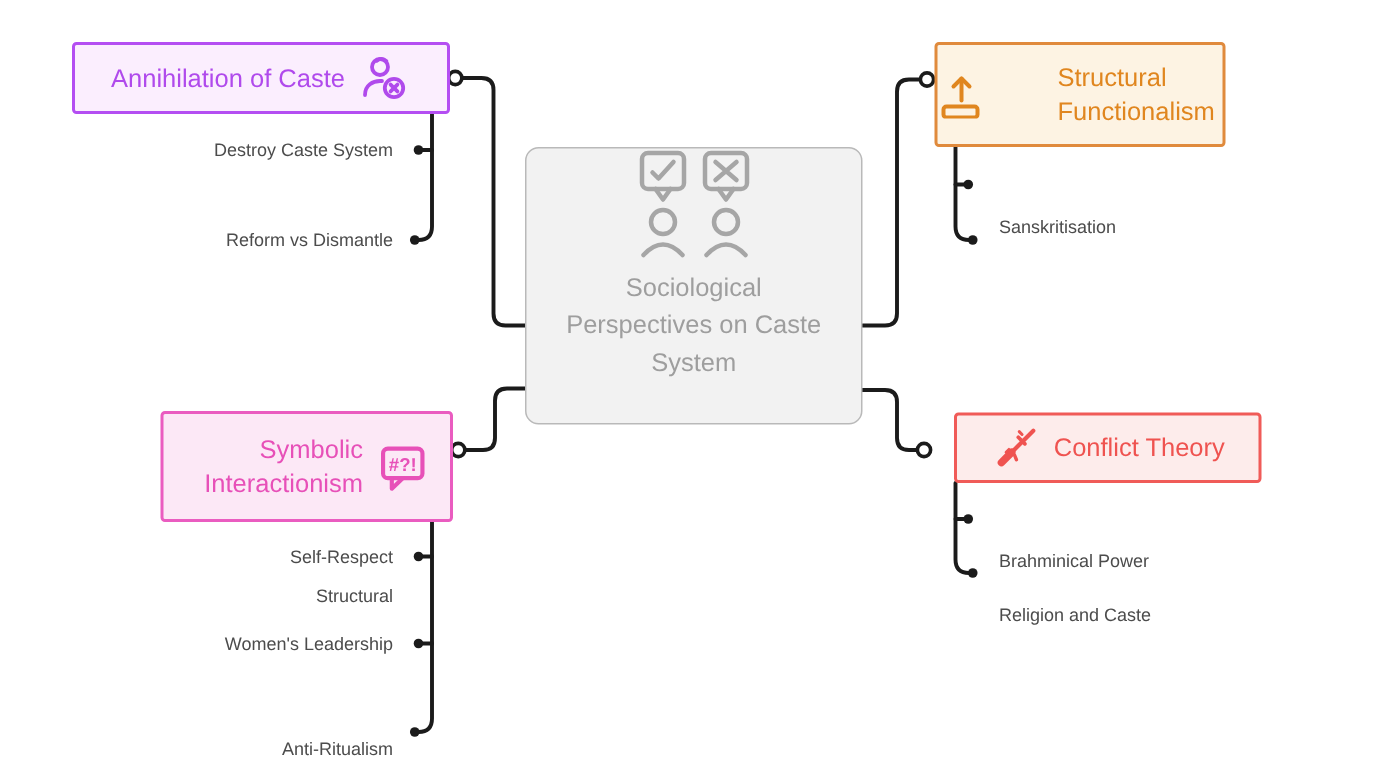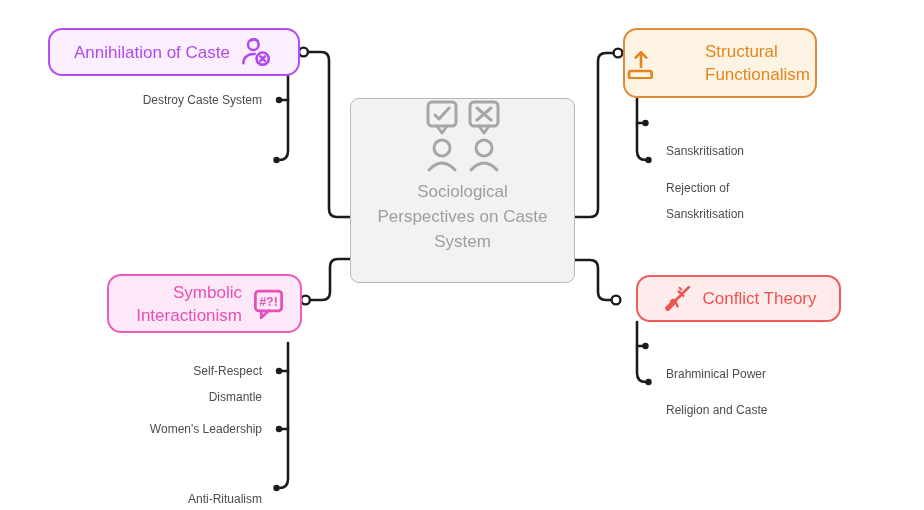--- a/index.html
+++ b/index.html
@@ -6,28 +6,28 @@
   .canvas{
     position:relative;width:924px;height:510px;background:#ffffff;overflow:hidden;
     font-family:"Liberation Sans",sans-serif;
   }
   svg.wires{position:absolute;left:0;top:0;pointer-events:none;}
   .wire{fill:none;stroke:#1b1b1b;stroke-width:2.6;stroke-linecap:round;}
   .term-open{fill:#ffffff;stroke:#1b1b1b;stroke-width:2.4;}
   .term-dot{fill:#1b1b1b;stroke:none;}
 
   .node{
-    position:absolute;box-sizing:border-box;border-radius:14px;border:2px solid;
+    position:absolute;box-sizing:border-box;border-radius:3px;border:2px solid;
     display:flex;align-items:center;justify-content:center;gap:8px;
     font-size:17px;font-weight:400;cursor:default;
   }
   .node .lbl{line-height:23px;}
   .purple{left:48px;top:28px;width:252px;height:48px;border-color:#b44ef2;background:#fbeefe;color:#b04aec;}
   .orange{left:623px;top:28px;width:194px;height:70px;border-color:#e08a3c;background:#fdf3e3;color:#e0861f;}
-  .pink{left:107px;top:274px;width:195px;height:59px;border-color:#ea5cc0;background:#fce8f6;color:#e750b8;}
+  .pink{left:107px;top:274px;width:195px;height:74px;border-color:#ea5cc0;background:#fce8f6;color:#e750b8;}
   .red{left:636px;top:275px;width:205px;height:47px;border-color:#f05b58;background:#fdeceb;color:#ef5350;}
   .orange .lbl{width:112px;text-align:left;margin-left:40px;}
   .pink .lbl{width:120px;text-align:right;}
 
   .central{
     position:absolute;left:350px;top:98px;width:225px;height:185px;box-sizing:border-box;
     background:#f2f2f2;border:1.6px solid #b9b9b9;border-radius:9px;
     display:flex;flex-direction:column;align-items:center;
   }
   .central .title{
@@ -132,24 +132,24 @@
       <path d="M10 14 L4.5 19.5" stroke-width="4"></path>
       <path d="M13.5 6 L17 9.5" stroke-width="2"></path>
       <path d="M15.5 4.5 L14 3" stroke-width="1.6"></path>
       <path d="M11.5 15.5 L12.5 18" stroke-width="1.8"></path>
       <path d="M8.5 12.5 L7 14" stroke-width="1.6"></path>
     </svg>
     <span class="lbl">Conflict Theory</span>
   </div>
 
   <div class="leaf l" style="top:87px">Destroy Caste System</div>
+  <div class="leaf l" style="top:147px">Reform vs Dismantle</div>
 
   <div class="leaf r" style="top:110px;width:180px">Sanskritisation</div>
-  <div class="leaf r" style="top:147px;width:132px">Rejection of Sanskritisation</div>
 
-  <div class="leaf l" style="top:358px">Self-Respect Dismantle</div>
+  <div class="leaf l" style="top:358px">Self-Respect Structural</div>
   <div class="leaf l" style="top:416px">Women's Leadership</div>
   <div class="leaf l" style="top:486px">Anti-Ritualism</div>
 
   <div class="leaf r" style="top:369px;width:190px">Religion and Caste</div>
   <div class="leaf r" style="top:333px;width:190px">Brahminical Power</div>
 
 </div>
 
 </body></html>

